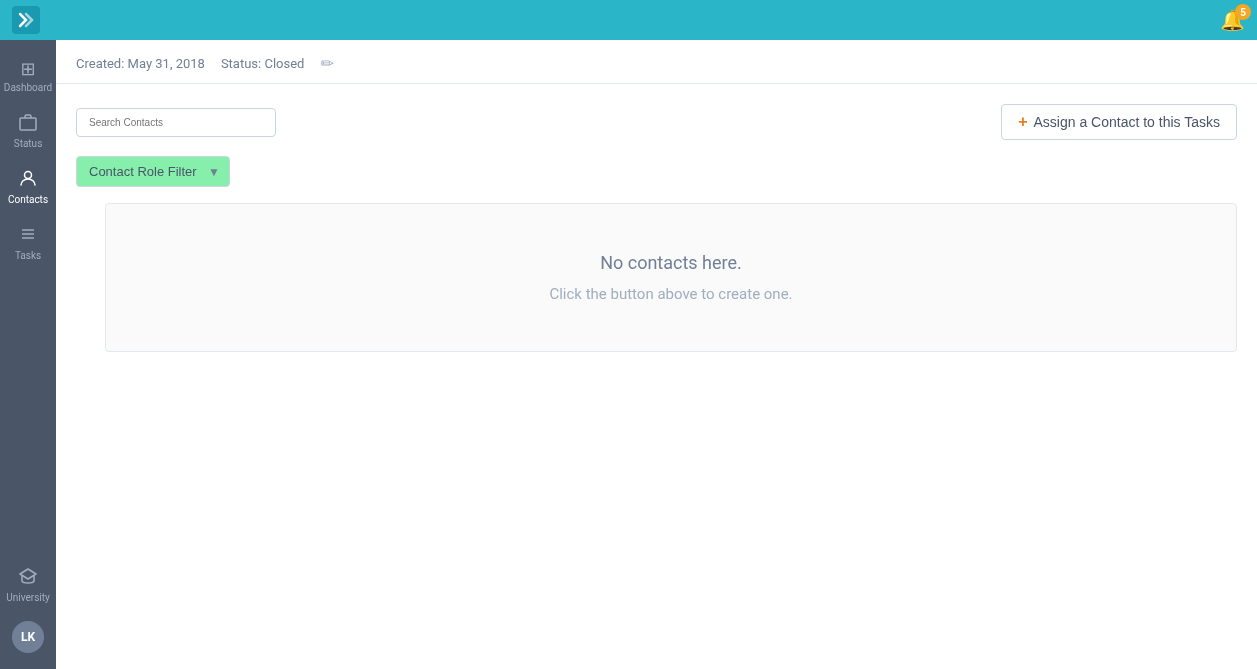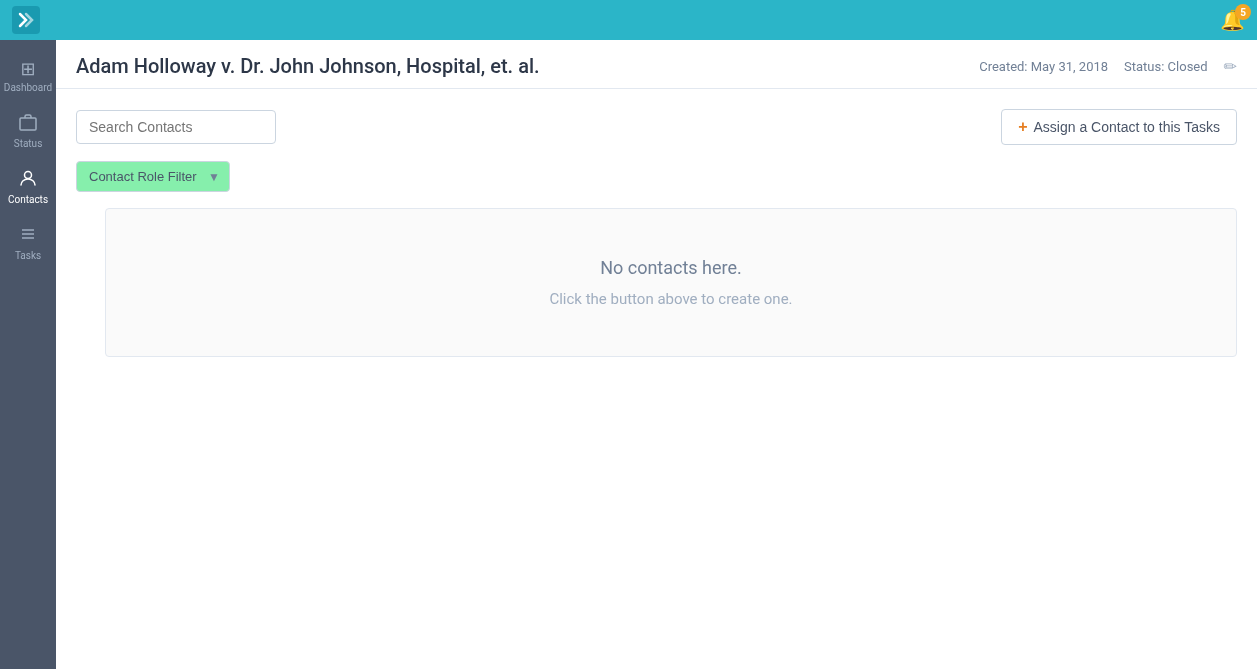--- a/index.html
+++ b/index.html
@@ -161,21 +161,21 @@
       display: flex;
       justify-content: space-between;
       align-items: center;
       margin-bottom: 16px;
     }
     #search-input {
       width: 200px;
       padding: 8px 12px;
       border: 1px solid #cbd5e0;
       border-radius: 4px;
-      font-size: 14px;
+      font-size: 10px;
       color: #718096;
       outline: none;
     }
     #assign-btn {
       background: white;
       border: 1px solid #cbd5e0;
       border-radius: 4px;
       padding: 8px 16px;
       font-size: 14px;
       color: #4a5568;
@@ -281,27 +281,38 @@
         <svg width="18" height="18" viewBox="0 0 18 18" fill="none">
           <line x1="3" y1="5" x2="15" y2="5" stroke="#a0aec0" stroke-width="1.5"></line>
           <line x1="3" y1="9" x2="15" y2="9" stroke="#a0aec0" stroke-width="1.5"></line>
           <line x1="3" y1="13" x2="15" y2="13" stroke="#a0aec0" stroke-width="1.5"></line>
           <line x1="3" y1="3" x2="3" y2="15" stroke="#a0aec0" stroke-width="0" opacity="0"></line>
         </svg>
       </span>
       <span>Tasks</span>
     </div>
 
+    <div class="sidebar-bottom">
+      <div class="sidebar-item">
+        <span class="icon">
+          <svg width="18" height="18" viewBox="0 0 18 18" fill="none">
+            <path d="M9 2L1 7l8 5 8-5-8-5z" stroke="#a0aec0" stroke-width="1.5" stroke-linejoin="round"></path>
+            <path d="M3 9v5c0 1 2.69 2 6 2s6-1 6-2V9" stroke="#a0aec0" stroke-width="1.5" stroke-linecap="round"></path>
+          </svg>
+        </span>
+        <span>University</span>
+      </div>
+      <div class="avatar">LK</div>
+    </div>
   </div>
 
   <div id="content">
 
     <div id="case-header">
       <div id="case-title-row">
-        <span id="case-title">Adam Holloway v. Dr. John Johnson, Hospital, et. al.</span>
         <div id="case-title-right">
           <div id="case-meta">
             <span>Created: May 31, 2018</span>
             <span>Status: Closed</span>
           </div>
           <span id="edit-icon">✏</span>
         </div>
       </div>
 
     </div>

